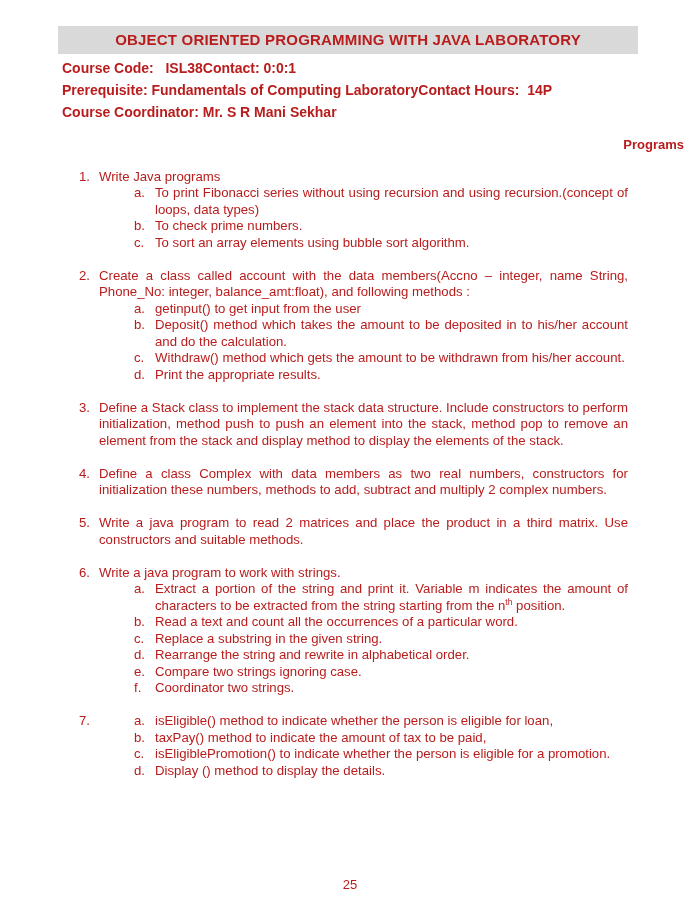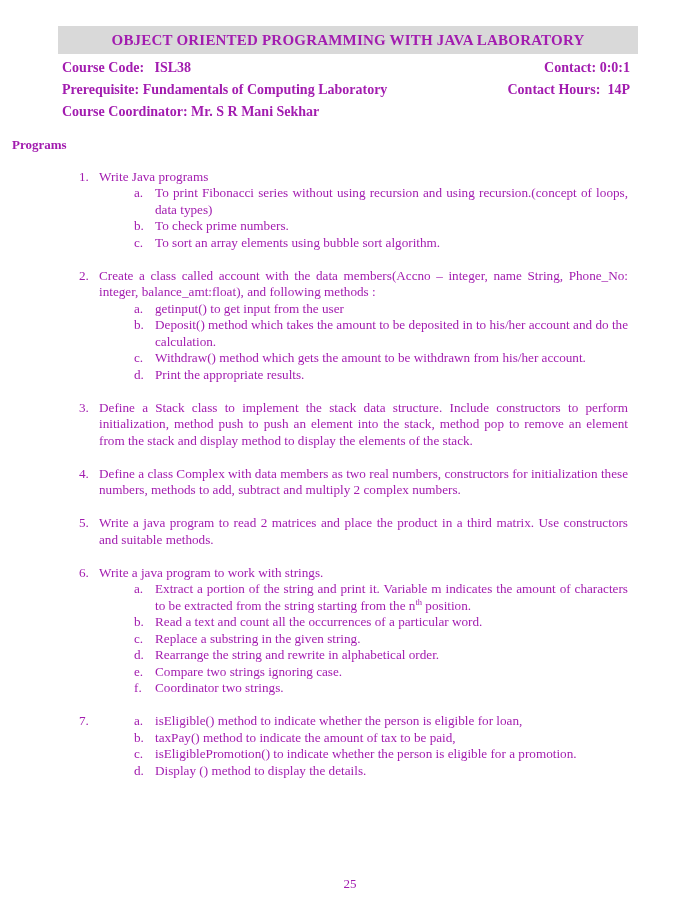--- a/index.html
+++ b/index.html
@@ -2,49 +2,49 @@
 <html><head>
 <meta charset="utf-8">
 <style>
   html, body { margin: 0; padding: 0; background: #ffffff; }
   .page {
     position: relative;
     width: 684px;
     height: 922px;
     margin: 0 auto;
     background: #ffffff;
-    font-family: Liberation Serif, serif;
-    color: #a21caf;
+    font-family: Liberation Sans, sans-serif;
+    color: #b91c1c;
     overflow: hidden;
   }
   .banner {
     margin: 26px 0 0 58px;
     width: 580px;
     height: 28px;
     line-height: 28px;
     text-align: center;
     font-weight: bold;
     font-size: 15px;
     letter-spacing: 0.2px;
     background: #d9d9d9;
   }
   .header-rows {
     margin: 3px 54px 0 62px;
     font-weight: bold;
     font-size: 14px;
   }
   .hrow {
     display: flex;
-    justify-content: space-between;
+    justify-content: flex-start;
     line-height: 22px;
   }
   .hrow span { white-space: pre; }
   .section-heading {
-    margin: 15px 0 0 12px;
-    text-align: left;
+    margin: 15px 0 0 0;
+    text-align: right;
     font-weight: bold;
     font-size: 13px;
     line-height: 14px;
   }
   .content {
     margin: 0 56px 0 62px;
     font-size: 13.2px;
     line-height: 16.5px;
   }
   .program {

